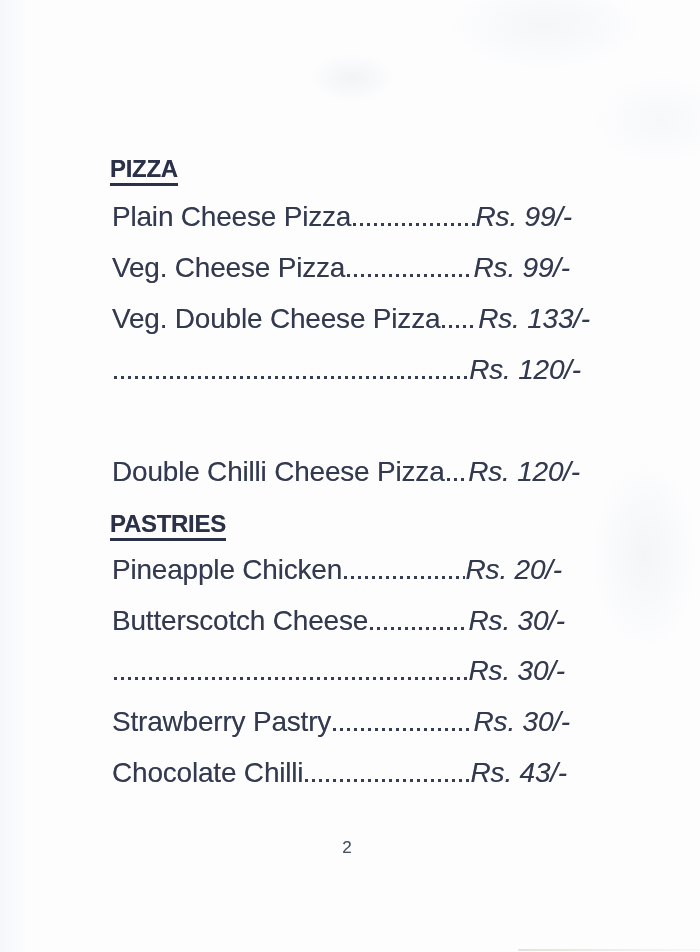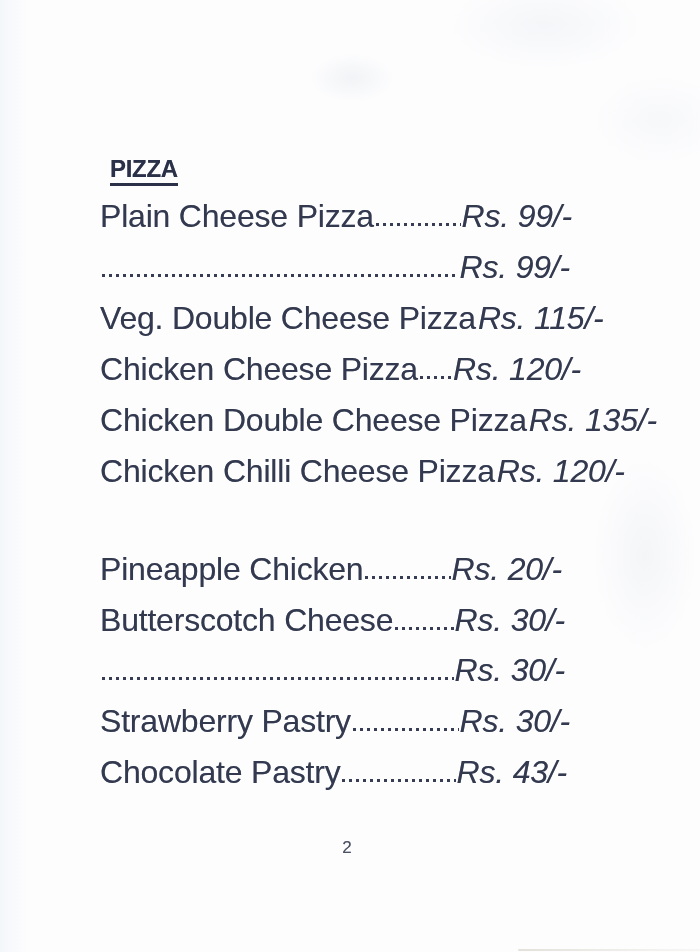--- a/index.html
+++ b/index.html
@@ -43,25 +43,25 @@
     color: #2a3148;
     text-shadow: 0 0 0.6px rgba(42, 49, 72, 0.55);
   }
   .section-heading .underlined {
     display: inline-block;
     padding-bottom: 1px;
     border-bottom: 3px solid #2a3148;
   }
   .menu-row {
     position: absolute;
-    left: 100px;
+    left: 112px;
     right: 110px;
     display: flex;
     align-items: center;
-    font-size: 32px;
+    font-size: 28px;
     line-height: 29px;
     letter-spacing: -0.2px;
     color: #333a50;
     text-shadow: 0 0 0.6px rgba(51, 58, 80, 0.5);
     white-space: nowrap;
   }
   .item-name { flex: 0 0 auto; }
   .item-price { flex: 0 0 auto; font-style: italic; }
   .leader {
     flex: 1 1 auto;
@@ -93,48 +93,46 @@
     <span class="underlined">PIZZA</span>
   </h2>
 
   <div class="menu-row" style="top:202px; padding-right:18px">
     <span class="item-name">Plain Cheese Pizza</span>
     <span class="leader"></span>
     <span class="item-price">Rs. 99/-</span>
   </div>
 
   <div class="menu-row" style="top:253px; padding-right:20px">
+    <span class="item-name">Veg. Cheese Pizza</span>
     <span class="leader"></span>
     <span class="item-price">Rs. 99/-</span>
   </div>
 
   <div class="menu-row" style="top:304px; padding-right:0px">
     <span class="item-name">Veg. Double Cheese Pizza</span>
     <span class="leader"></span>
-    <span class="item-price">Rs. 115/-</span>
+    <span class="item-price">Rs. 133/-</span>
   </div>
 
   <div class="menu-row" style="top:355px; padding-right:9px">
-    <span class="item-name">Chicken Cheese Pizza</span>
     <span class="leader"></span>
     <span class="item-price">Rs. 120/-</span>
   </div>
 
-  <div class="menu-row" style="top:406px; padding-right:7px">
-    <span class="item-name">Chicken Double Cheese Pizza</span>
-    <span class="leader"></span>
-    <span class="item-price">Rs. 135/-</span>
-  </div>
 
   <div class="menu-row" style="top:457px; padding-right:10px">
-    <span class="item-name">Chicken Chilli Cheese Pizza</span>
+    <span class="item-name">Double Chilli Cheese Pizza</span>
     <span class="leader"></span>
     <span class="item-price">Rs. 120/-</span>
   </div>
 
+  <h2 class="section-heading" style="top:510px">
+    <span class="underlined">PASTRIES</span>
+  </h2>
 
   <div class="menu-row" style="top:555px; padding-right:28px">
     <span class="item-name">Pineapple Chicken</span>
     <span class="leader"></span>
     <span class="item-price">Rs. 20/-</span>
   </div>
 
   <div class="menu-row" style="top:606px; padding-right:25px">
     <span class="item-name">Butterscotch Cheese</span>
     <span class="leader"></span>
@@ -146,21 +144,21 @@
     <span class="item-price">Rs. 30/-</span>
   </div>
 
   <div class="menu-row" style="top:707px; padding-right:20px">
     <span class="item-name">Strawberry Pastry</span>
     <span class="leader"></span>
     <span class="item-price">Rs. 30/-</span>
   </div>
 
   <div class="menu-row" style="top:758px; padding-right:23px">
-    <span class="item-name">Chocolate Pastry</span>
+    <span class="item-name">Chocolate Chilli</span>
     <span class="leader"></span>
     <span class="item-price">Rs. 43/-</span>
   </div>
 
   <div class="page-number">2</div>
 
   <div class="edge-line"></div>
 </div>
 
 </body></html>

